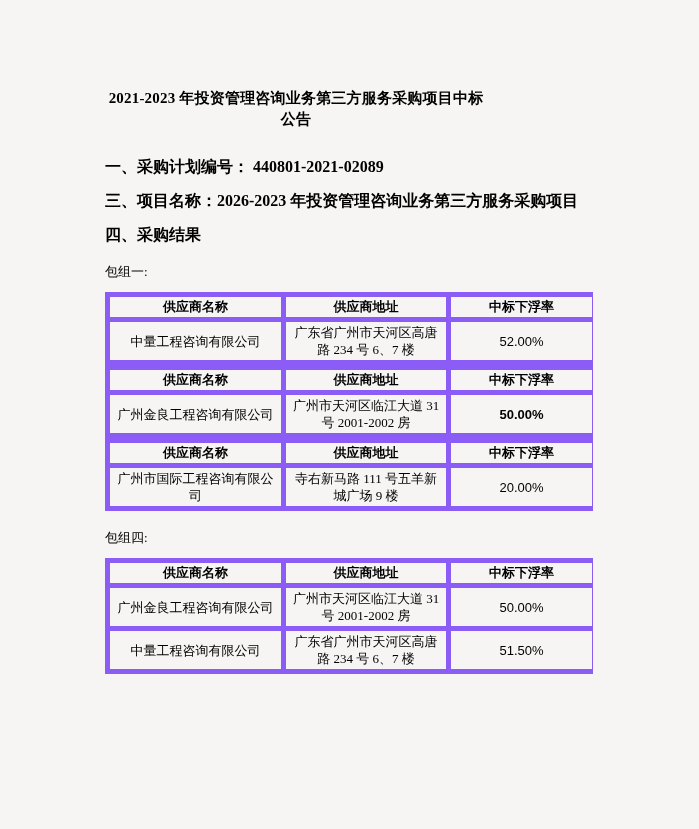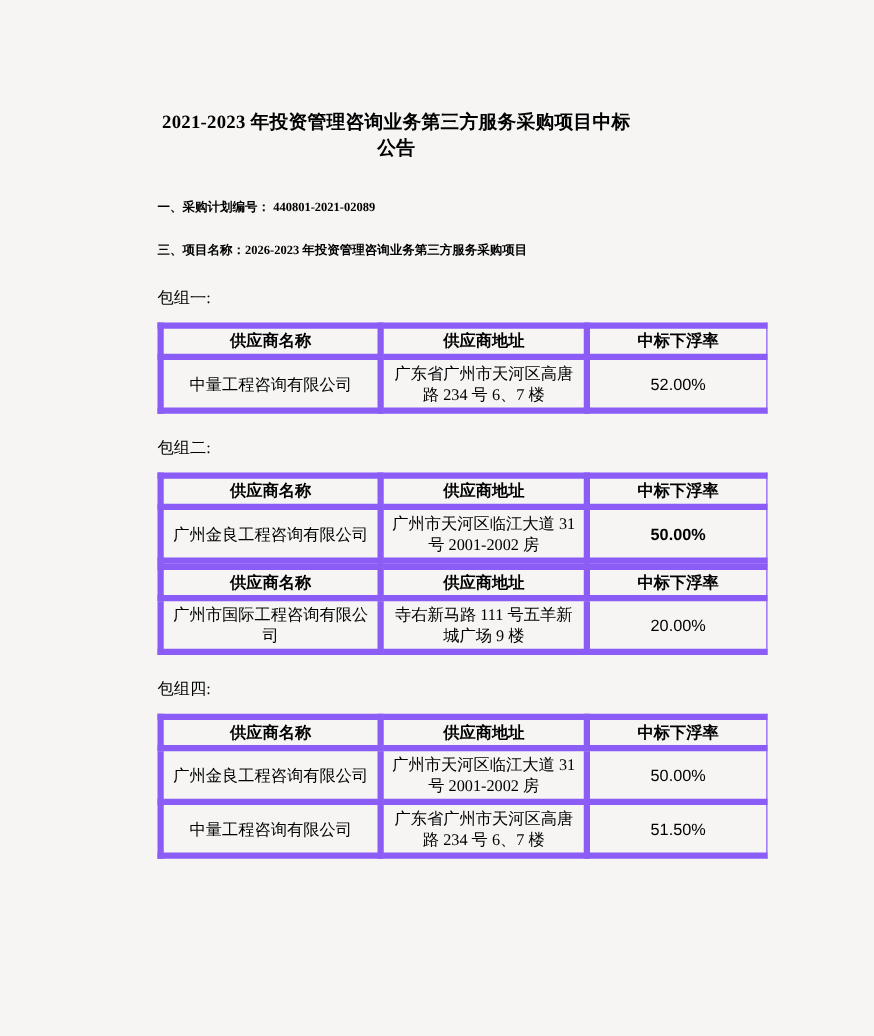--- a/index.html
+++ b/index.html
@@ -10,33 +10,32 @@
     font-family: "Liberation Serif", "DejaVu Serif", serif;
   }
   .page {
     position: relative;
     width: 593px;
     height: 829px;
     box-sizing: border-box;
     padding: 88px 106px 0 105px;
     background: #f6f5f4;
     overflow: hidden;
-    margin-left: 21px;
   }
   .title {
     margin: 0 0 28px 0;
     font-size: 15px;
     font-weight: bold;
     text-align: center;
     line-height: 21px;
     letter-spacing: 0.2px;
   }
   .meta-line {
     margin: 0 0 17px 0;
-    font-size: 10px;
+    font-size: 16px;
     font-weight: bold;
     line-height: 17px;
     white-space: nowrap;
   }
   .group-label {
     margin: 19px 0 13px 0;
     font-size: 13px;
     font-weight: normal;
     line-height: 15px;
   }
@@ -75,20 +74,21 @@
 </style>
 </head>
 <body>
 
 <div class="page">
 
   <h1 class="title">2021-2023 年投资管理咨询业务第三方服务采购项目中标公告</h1>
 
   <p class="meta-line">一、采购计划编号： 440801-2021-02089</p>
   <p class="meta-line">三、项目名称：2026-2023 年投资管理咨询业务第三方服务采购项目</p>
+  <p class="meta-line">四、采购结果</p>
 
   <div class="group">
     <p class="group-label">包组一:</p>
     <table class="award-table">
       <colgroup>
           <col style="width:176px">
           <col style="width:165px">
           <col style="width:146px">
         </colgroup>
       <thead>
@@ -102,21 +102,20 @@
         <tr>
           <td>中量工程咨询有限公司</td>
           <td>广东省广州市天河区高唐路 234 号 6、7 楼</td>
           <td class="rate-cell">52.00%</td>
         </tr>
       </tbody>
     </table>
   </div>
 
   <div class="group">
-    <p class="group-label">包组二:</p>
     <table class="award-table">
       <colgroup>
           <col style="width:176px">
           <col style="width:165px">
           <col style="width:146px">
         </colgroup>
       <thead>
         <tr>
           <th>供应商名称</th>
           <th>供应商地址</th>

